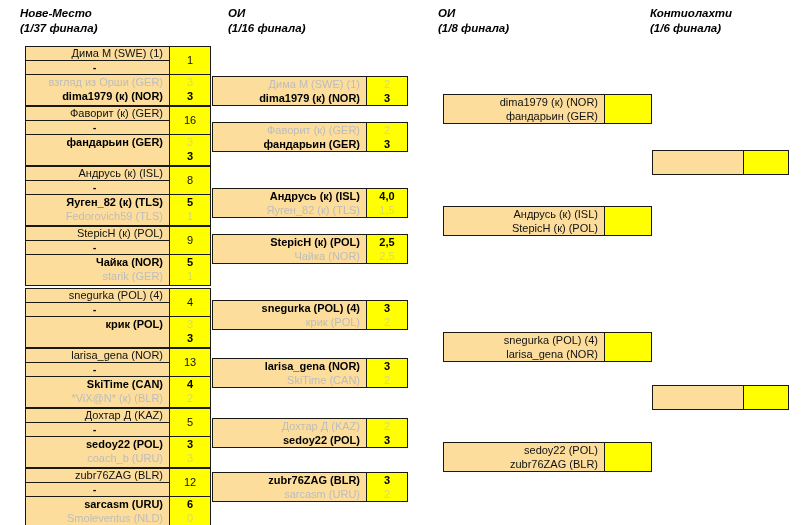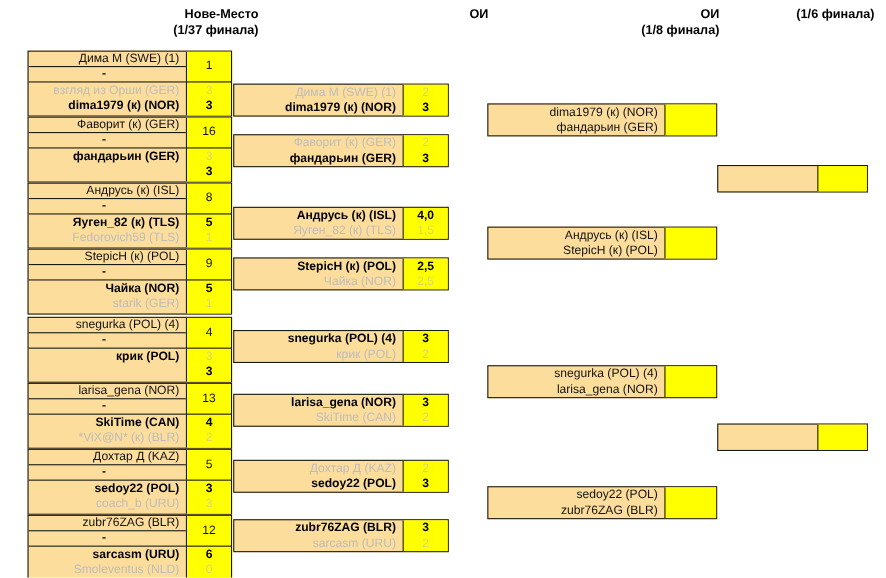--- a/index.html
+++ b/index.html
@@ -11,26 +11,27 @@
     width: 805px;
     height: 525px;
     position: relative;
     font-family: "Liberation Sans", sans-serif;
     overflow: hidden;
   }
 
   
   .hdr {
     position: absolute;
-    text-align: right;
+    text-align: left;
     font-size: 11.5px;
     font-weight: bold;
     color: #000000;
     line-height: 15px;
     white-space: nowrap;
+    font-style: italic;
   }
   .hdr .l1 { display: block; }
   .hdr .l2 { display: block; }
 
   
   .box {
     position: absolute;
     box-sizing: border-box;
     border: 1.6px solid #1a1a14;
     background: #fcdd9b;
@@ -101,26 +102,28 @@
 </style>
 </head>
 <body>
 
 <div class="hdr" style="left:20px; top:6px; width:215px;">
   <span class="l1">Нове-Место</span>
   <span class="l2">(1/37 финала)</span>
 </div>
 <div class="hdr" style="left:228px; top:6px; width:216px;">
   <span class="l1">ОИ</span>
+  <span class="l2">(1/16 финала)</span>
 </div>
 <div class="hdr" style="left:438px; top:6px; width:216px;">
   <span class="l1">ОИ</span>
   <span class="l2">(1/8 финала)</span>
 </div>
 <div class="hdr" style="left:650px; top:6px; width:145px;">
+  <span class="l1">Контиолахти</span>
   <span class="l2">(1/6 финала)</span>
 </div>
 
 <div class="box r1" style="left:25px; top:46px; width:186px; height:60px;">
   <div class="names">
     <div class="nm sep-bottom" style="height:14px;">Дима М (SWE) (1)</div>
     <div class="nm dash sep-bottom" style="height:14px;">-</div>
     <div class="nm lose" style="height:14px;">взгляд из Орши (GER)</div>
     <div class="nm win" style="height:15px;">dima1979 (к) (NOR)</div>
   </div>

